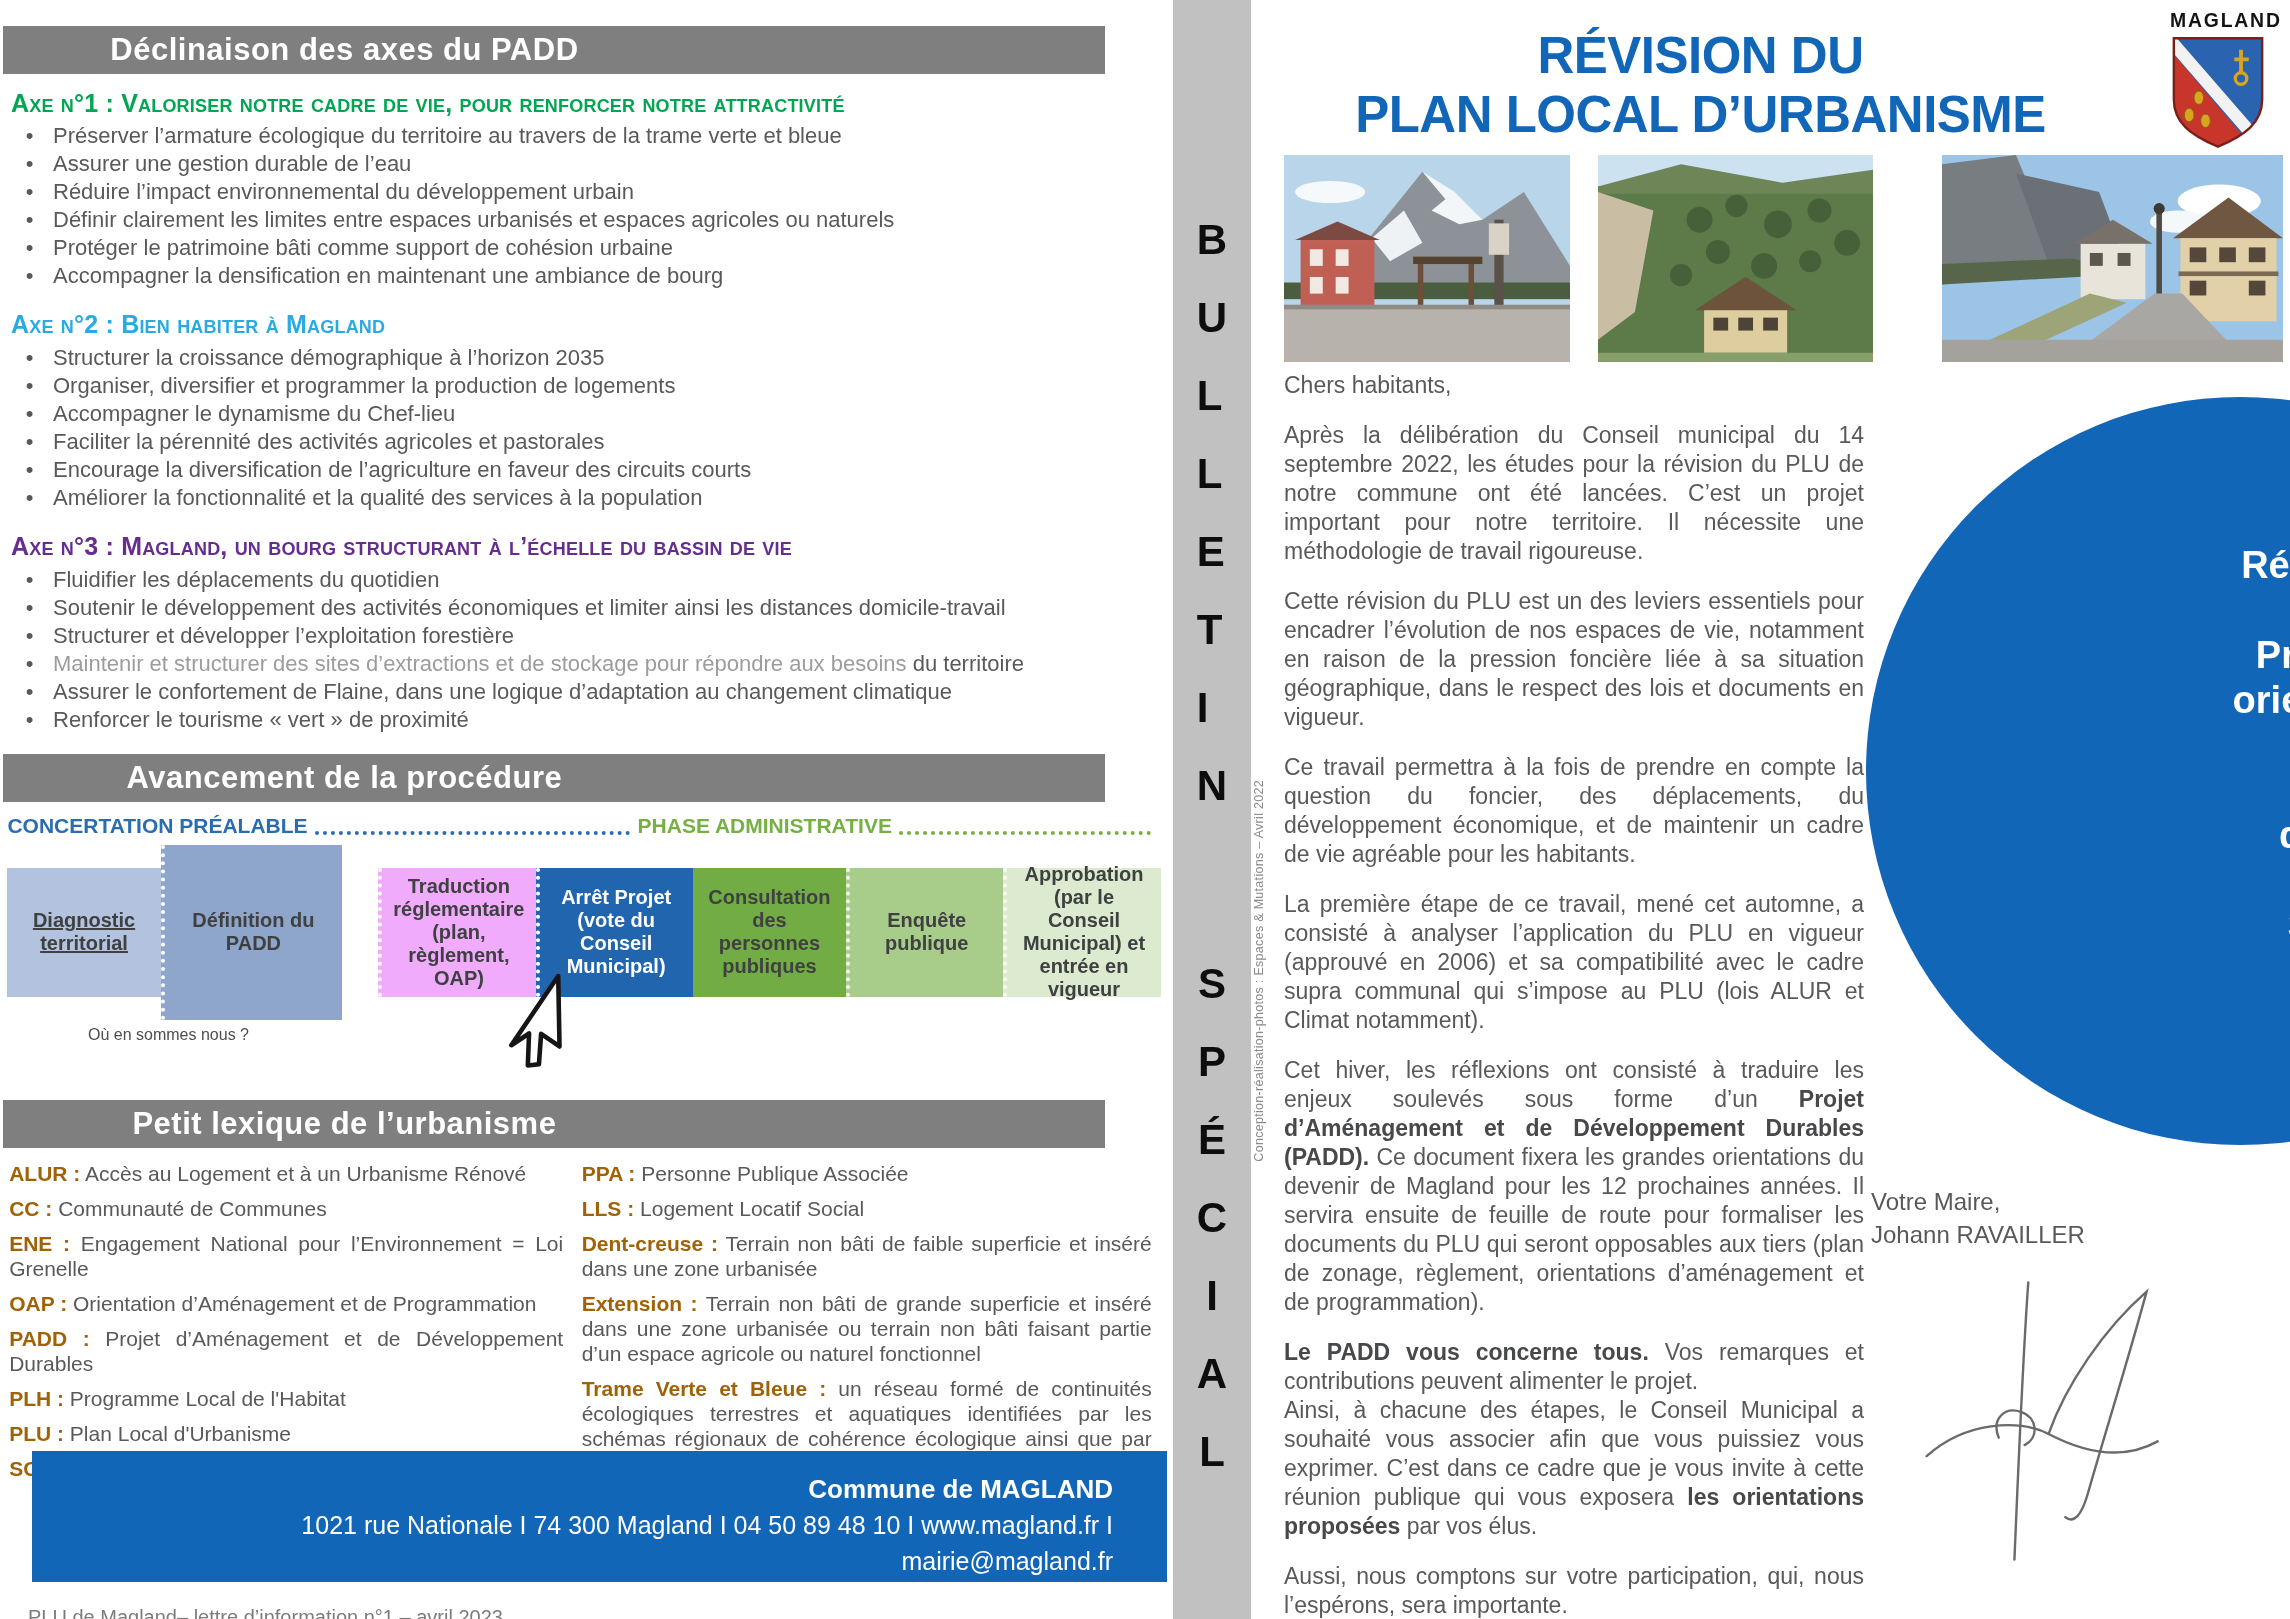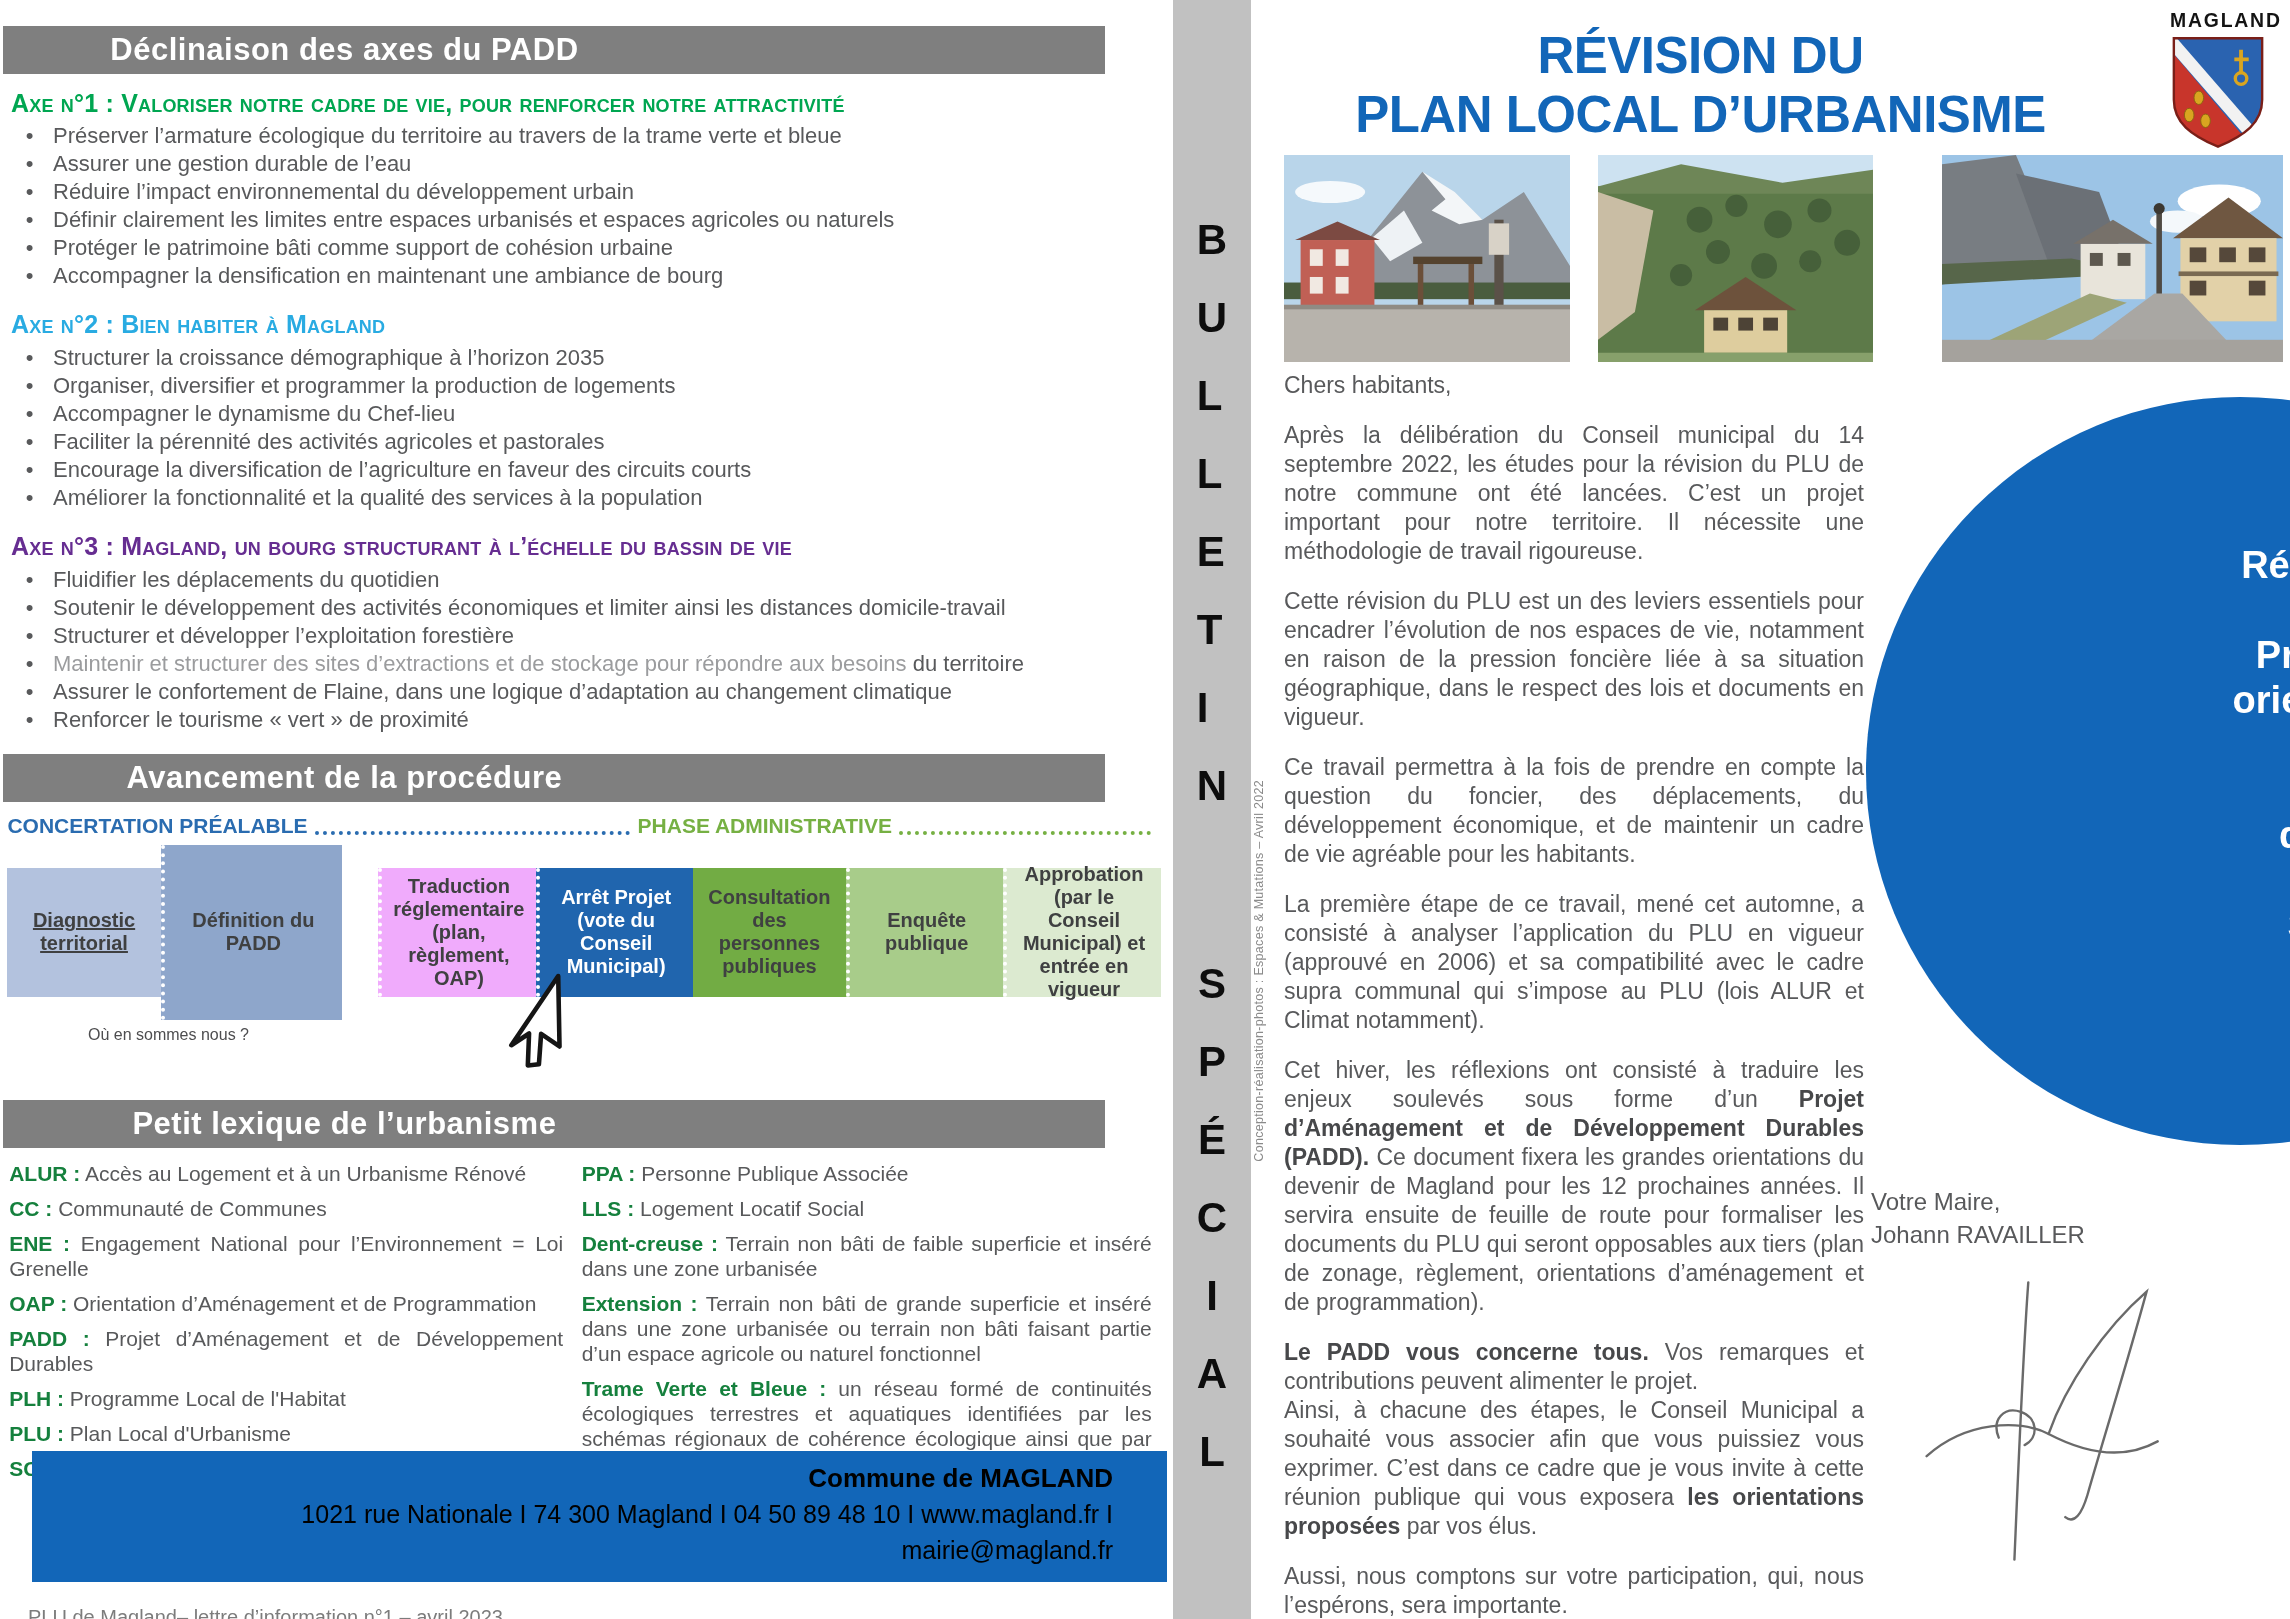--- a/index.html
+++ b/index.html
@@ -34,24 +34,24 @@
   #where-row { position:relative; height:41px; }
   #where-label { margin:5.5px 0 0 88px; font-size:16px; color:#4d4d4f; }
   #cursor-icon { position:absolute; left:506px; top:-54px; }
   #bar-lexicon { margin-top:33px; }
   
   #lexicon-cols { display:flex; gap:18.5px; margin:13px 9.2px 0 9.2px; }
   .lexcol { text-align:justify; }
   .lexcol.l { width:554px; }
   .lexcol.r { width:570px; }
   .lexcol p { margin:0 0 10px 0; font-size:21px; line-height:25px; color:#58595b; }
-  .lexcol b { color:#15803d;margin-top:44px; }
+  .lexcol b { color:#a16207;margin-top:44px; }
   
   #blue-footer { position:absolute; left:32px; top:1451px; width:1135px; height:131px; background:#1266b8;
-                 box-sizing:border-box; padding:10px 54px 0 0; text-align:right; color:#000000; }
+                 box-sizing:border-box; padding:21px 54px 0 0; text-align:right; color:#ffffff; }
   #blue-footer .name { font-weight:bold; font-size:26px; line-height:35px; }
   #blue-footer .addr, #blue-footer .mail { font-size:25px; line-height:36px; }
   #bottom-note { position:absolute; left:28px; top:1591px; font-size:20px; color:#7c7c7c;margin-top:15px; }
   
   #spine { position:absolute; left:1173px; top:0; width:78px; height:1620px; background:#c1c1c1;
            display:flex; flex-direction:column; align-items:center; padding-top:201px; box-sizing:border-box; }
   .sp-letter { height:78px; display:flex; align-items:center; font-weight:bold; font-size:42px; color:#0d0d0d; }
   #spine-bottom { margin-top:120px; display:flex; flex-direction:column; align-items:center; }
   
   #right-page { position:absolute; left:1251px; top:0; width:1039px; height:1620px; }

